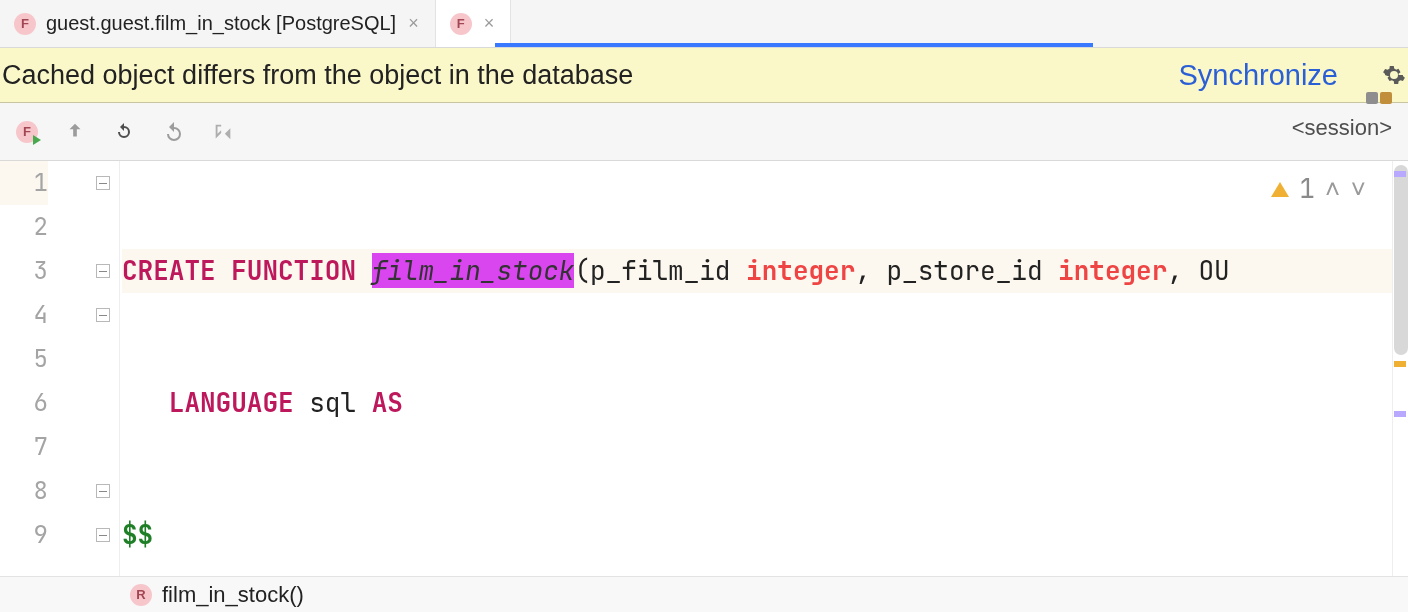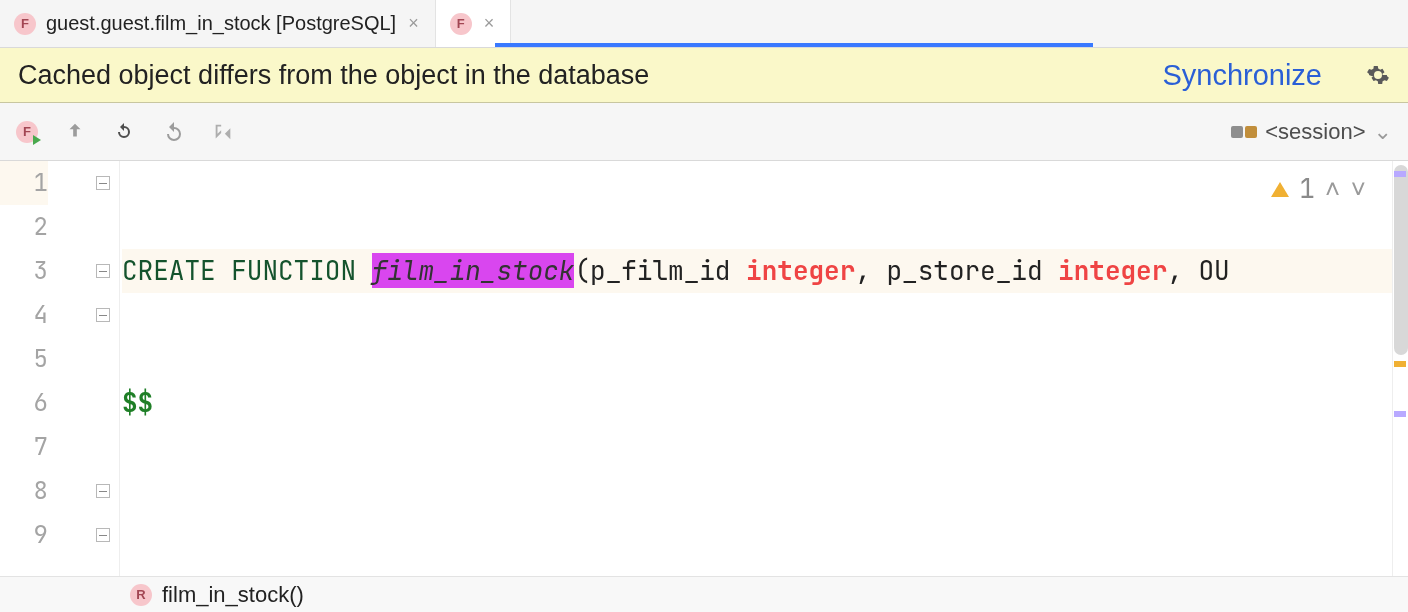--- a/index.html
+++ b/index.html
@@ -11,48 +11,48 @@
   .tab { display: flex; align-items: center; padding: 0 14px; gap: 10px; font-size: 20px; color: #222; border-right: 1px solid #e3e3e3; cursor: pointer; }
   .tab.active { background: #fff; }
   .tab-underline { position: absolute; bottom: 0; height: 4px; background: #3979ff; }
   .tab-close { color: #9b9b9b; font-size: 18px; padding: 0 2px; }
   .badge-f { width: 22px; height: 22px; border-radius: 50%; background: #f7c6cb; color: #a24653; font-size: 13px; font-weight: 600; display: inline-flex; align-items: center; justify-content: center; }
   .badge-r { width: 22px; height: 22px; border-radius: 50%; background: #f7c6cb; color: #a24653; font-size: 13px; font-weight: 600; display: inline-flex; align-items: center; justify-content: center; }
   .badge-f-play { position: relative; }
   .badge-f-play::after { content:""; position:absolute; right:-3px; bottom:-2px; width:0; height:0; border-top:5px solid transparent; border-bottom:5px solid transparent; border-left:8px solid #49a94e; }
 
   
-  .notice-bar { display: flex; align-items: center; height: 55px; background: #faf8c9; border-bottom: 1px solid #c8c6a0; padding: 0 18px; font-size: 27px; color: #222; }
+  .notice-bar { display: flex; align-items: center; height: 55px; background: #faf8c9; border-bottom: 1px solid #c8c6a0; padding: 0 2px; font-size: 27px; color: #222; }
   .notice-actions { margin-left: auto; display: flex; align-items: center; gap: 44px; font-size: 29px; }
   .notice-link { color: #2a5fd6; cursor: pointer; }
   .gear { width: 24px; height: 24px; color: #5a5a5a; display: inline-flex; align-items: center; justify-content: center; }
 
   
   .toolbar { display: flex; align-items: center; height: 58px; background: #f6f6f6; border-bottom: 1px solid #d9d9d9; padding: 0 16px; gap: 26px; }
   .tool-btn { color: #868686; display: inline-flex; align-items: center; justify-content: center; cursor: pointer; }
   .tool-btn.dark { color: #4e4e4e; }
-  .session-picker { margin-left: auto; display: flex; align-items: center; gap: 8px; color: #4e4e4e; font-size: 22px; }
+  .session-picker { margin-left: auto; display: flex; align-items: flex-end; gap: 8px; color: #4e4e4e; font-size: 22px; flex-direction: column; }
   .socket-icon { width: 26px; height: 18px; display:inline-block; position: relative; }
   .socket-icon::before { content:""; position:absolute; left:0; top:3px; width:12px; height:12px; border-radius:2px; background:#8e8e8e; }
   .socket-icon::after { content:""; position:absolute; right:0; top:3px; width:12px; height:12px; border-radius:2px; background:#c18e3b; }
 
   
   .editor-wrap { display: flex; height: calc(612px - 48px - 55px - 58px - 36px); position: relative; background: #fff; }
   .gutter { width: 100px; background: #fff; font-size: 24px; color: #a4a4a4; text-align: right; padding-right: 52px; user-select:none; }
   .gutter .gl { height: 44px; line-height: 44px; position: relative; }
   .gutter .gl.current { background:#fdf8ef; }
   .fold-col { position:absolute; left:100px; top:0; width:20px; height:100%; border-right:1px solid #eee; }
   .fold-mark { position:absolute; left:-4px; width:14px; height:14px; border:1px solid #b8b8b8; background:#fff; }
   .fold-mark.minus::after { content:""; position:absolute; left:2px; right:2px; top:50%; height:1px; background:#888; }
 
   .code { flex:1; font-size: 26px; line-height: 44px; padding-left: 22px; white-space: pre; position:relative; overflow:hidden; }
   .code-line { height: 44px; }
   .code-line.current { background:#fdf8ef; }
 
-  .kw { color:#14532d; font-weight:400;margin-top:8px; }
+  .kw { color:#be185d; font-weight:700;margin-top:8px; }
   .fn { font-style:italic; color:#333; }
   .fn-hl { background:#d946ef; }
   .ty { color:#ef4444; font-weight:700; }
   .dd { color:#1f7f27; font-weight:700; }
   .txt { color:#222; }
 
   
   .inspection-bar { position:absolute; top:4px; right:20px; display:flex; align-items:center; gap:10px; color:#8a8a8a; background:#fff; padding:2px 6px; }
   .warn-triangle { width:0; height:0; border-left:9px solid transparent; border-right:9px solid transparent; border-bottom:15px solid #f0b033; display:inline-block; position:relative; }
   .warn-triangle::after { content:"!"; position:absolute; left:-3px; top:1px; font-size:11px; color:#fff; font-weight:bold; }
@@ -140,20 +140,21 @@
   <div class="fold-col">
     <span class="fold-mark minus" style="top:15px"></span>
     <span class="fold-mark minus" style="top:103px"></span>
     <span class="fold-mark minus" style="top:147px"></span>
     <span class="fold-mark minus" style="top:323px"></span>
     <span class="fold-mark minus" style="top:367px"></span>
   </div>
 
   <div class="code mono">
     <div class="code-line current"><span class="kw">CREATE</span> <span class="kw">FUNCTION</span> <span class="fn fn-hl">film_in_stock</span><span class="txt">(</span><span class="txt">p_film_id</span> <span class="ty">integer</span><span class="txt">, </span><span class="txt">p_store_id</span> <span class="ty">integer</span><span class="txt">, OU</span></div>
+    <div class="code-line" style="position:relative">   <span class="kw">LANGUAGE</span> <span class="txt">sql</span> <span class="kw">AS</span></div>
     <div class="code-line"><span class="dd">$$</span></div>
     
     
     
     
     
     
 
     <div class="inspection-bar">
       <span class="warn-triangle"></span>

